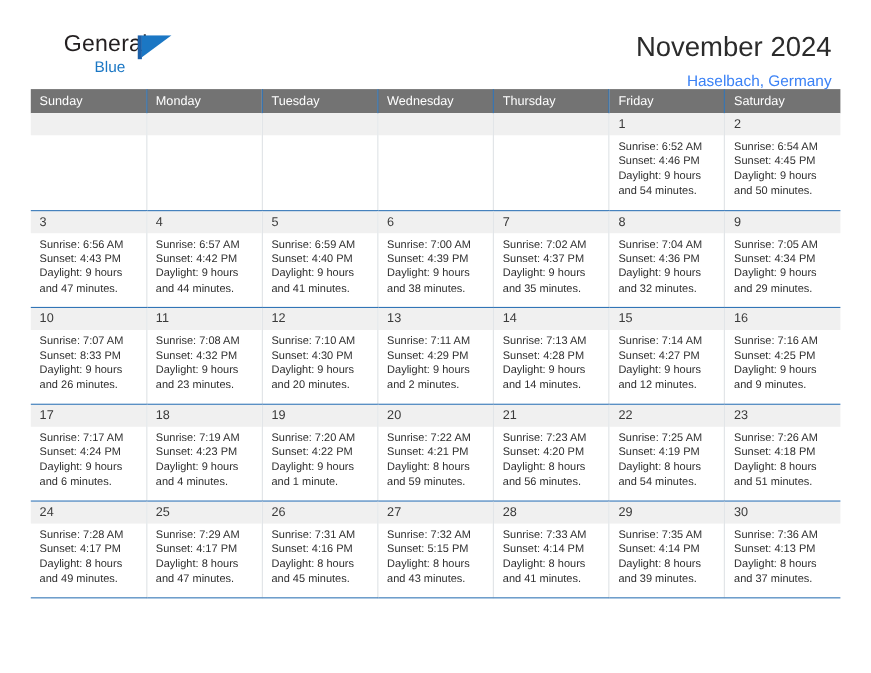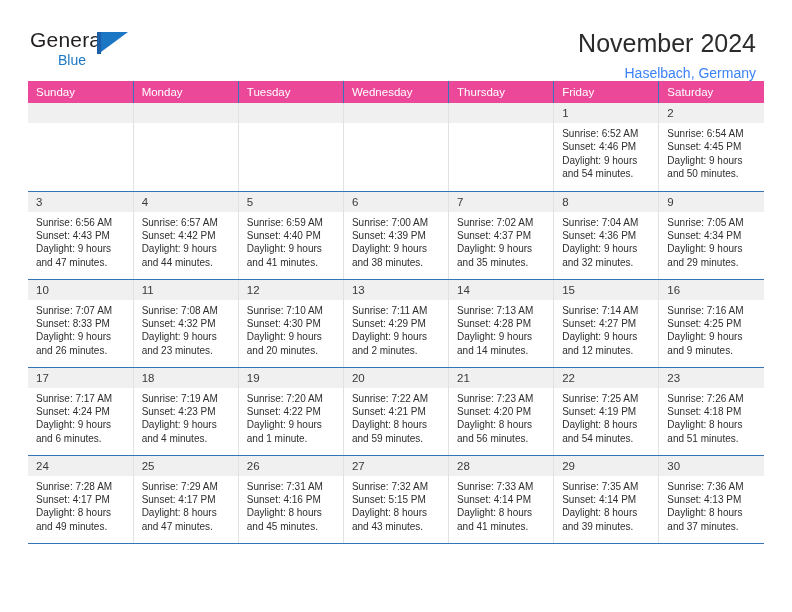--- a/index.html
+++ b/index.html
@@ -23,20 +23,21 @@
   }
 
   
   .top {
     display: flex;
     align-items: flex-start;
     justify-content: space-between;
     padding: 28px 36px 0 30px;
     height: 74px;
     box-sizing: border-box;
+    margin-left: 28px;
   }
 
   .logo {
     position: relative;
     width: 120px;
     height: 50px;
     flex: 0 0 auto;
   }
   .logo-general {
     position: absolute;
@@ -107,21 +108,21 @@
   .cal-wrap {
     margin: 7px 28px 0 28px;
     width: 736px;
   }
   table.cal {
     width: 736px;
     border-collapse: collapse;
     table-layout: fixed;
   }
   table.cal th {
-    background: #ec4899;
+    background: #737373;
     color: #ffffff;
     font-size: 11.5px;
     font-weight: normal;
     text-align: left;
     padding: 5px 0 5px 8px;
     height: 21px;
     box-sizing: border-box;
     font-family: "Liberation Sans", sans-serif;
     border-right: 1px solid #3275b6;
   }

